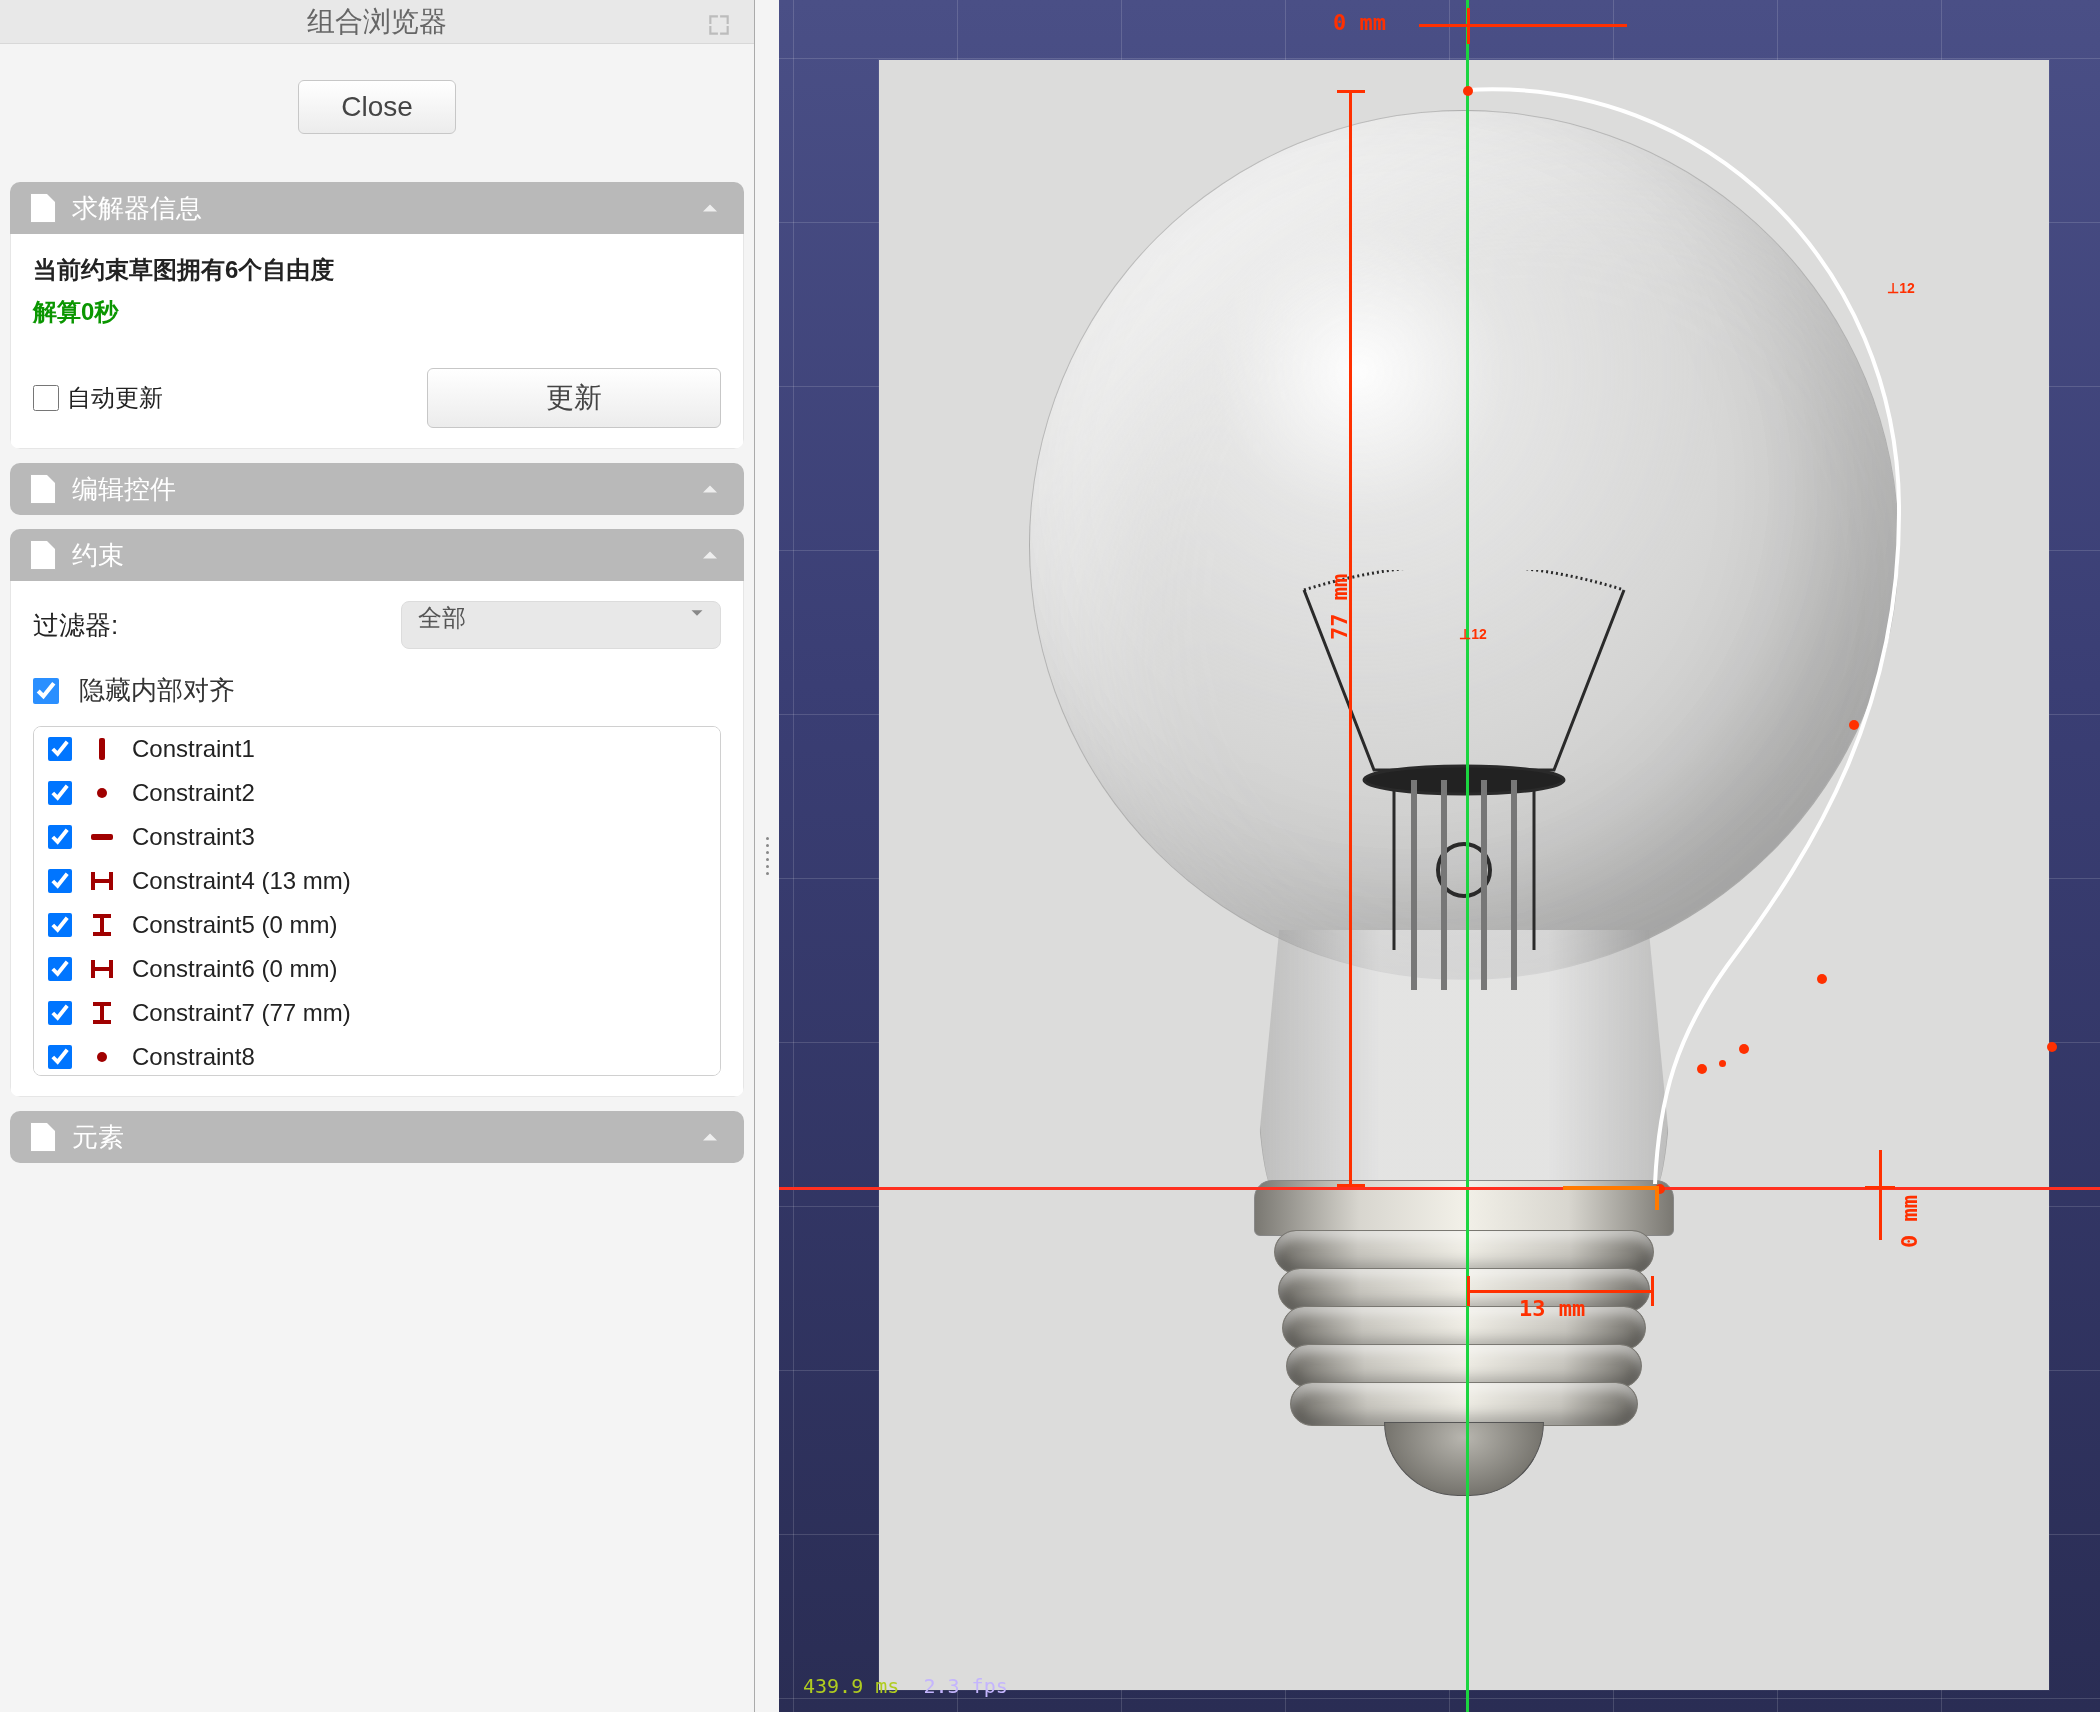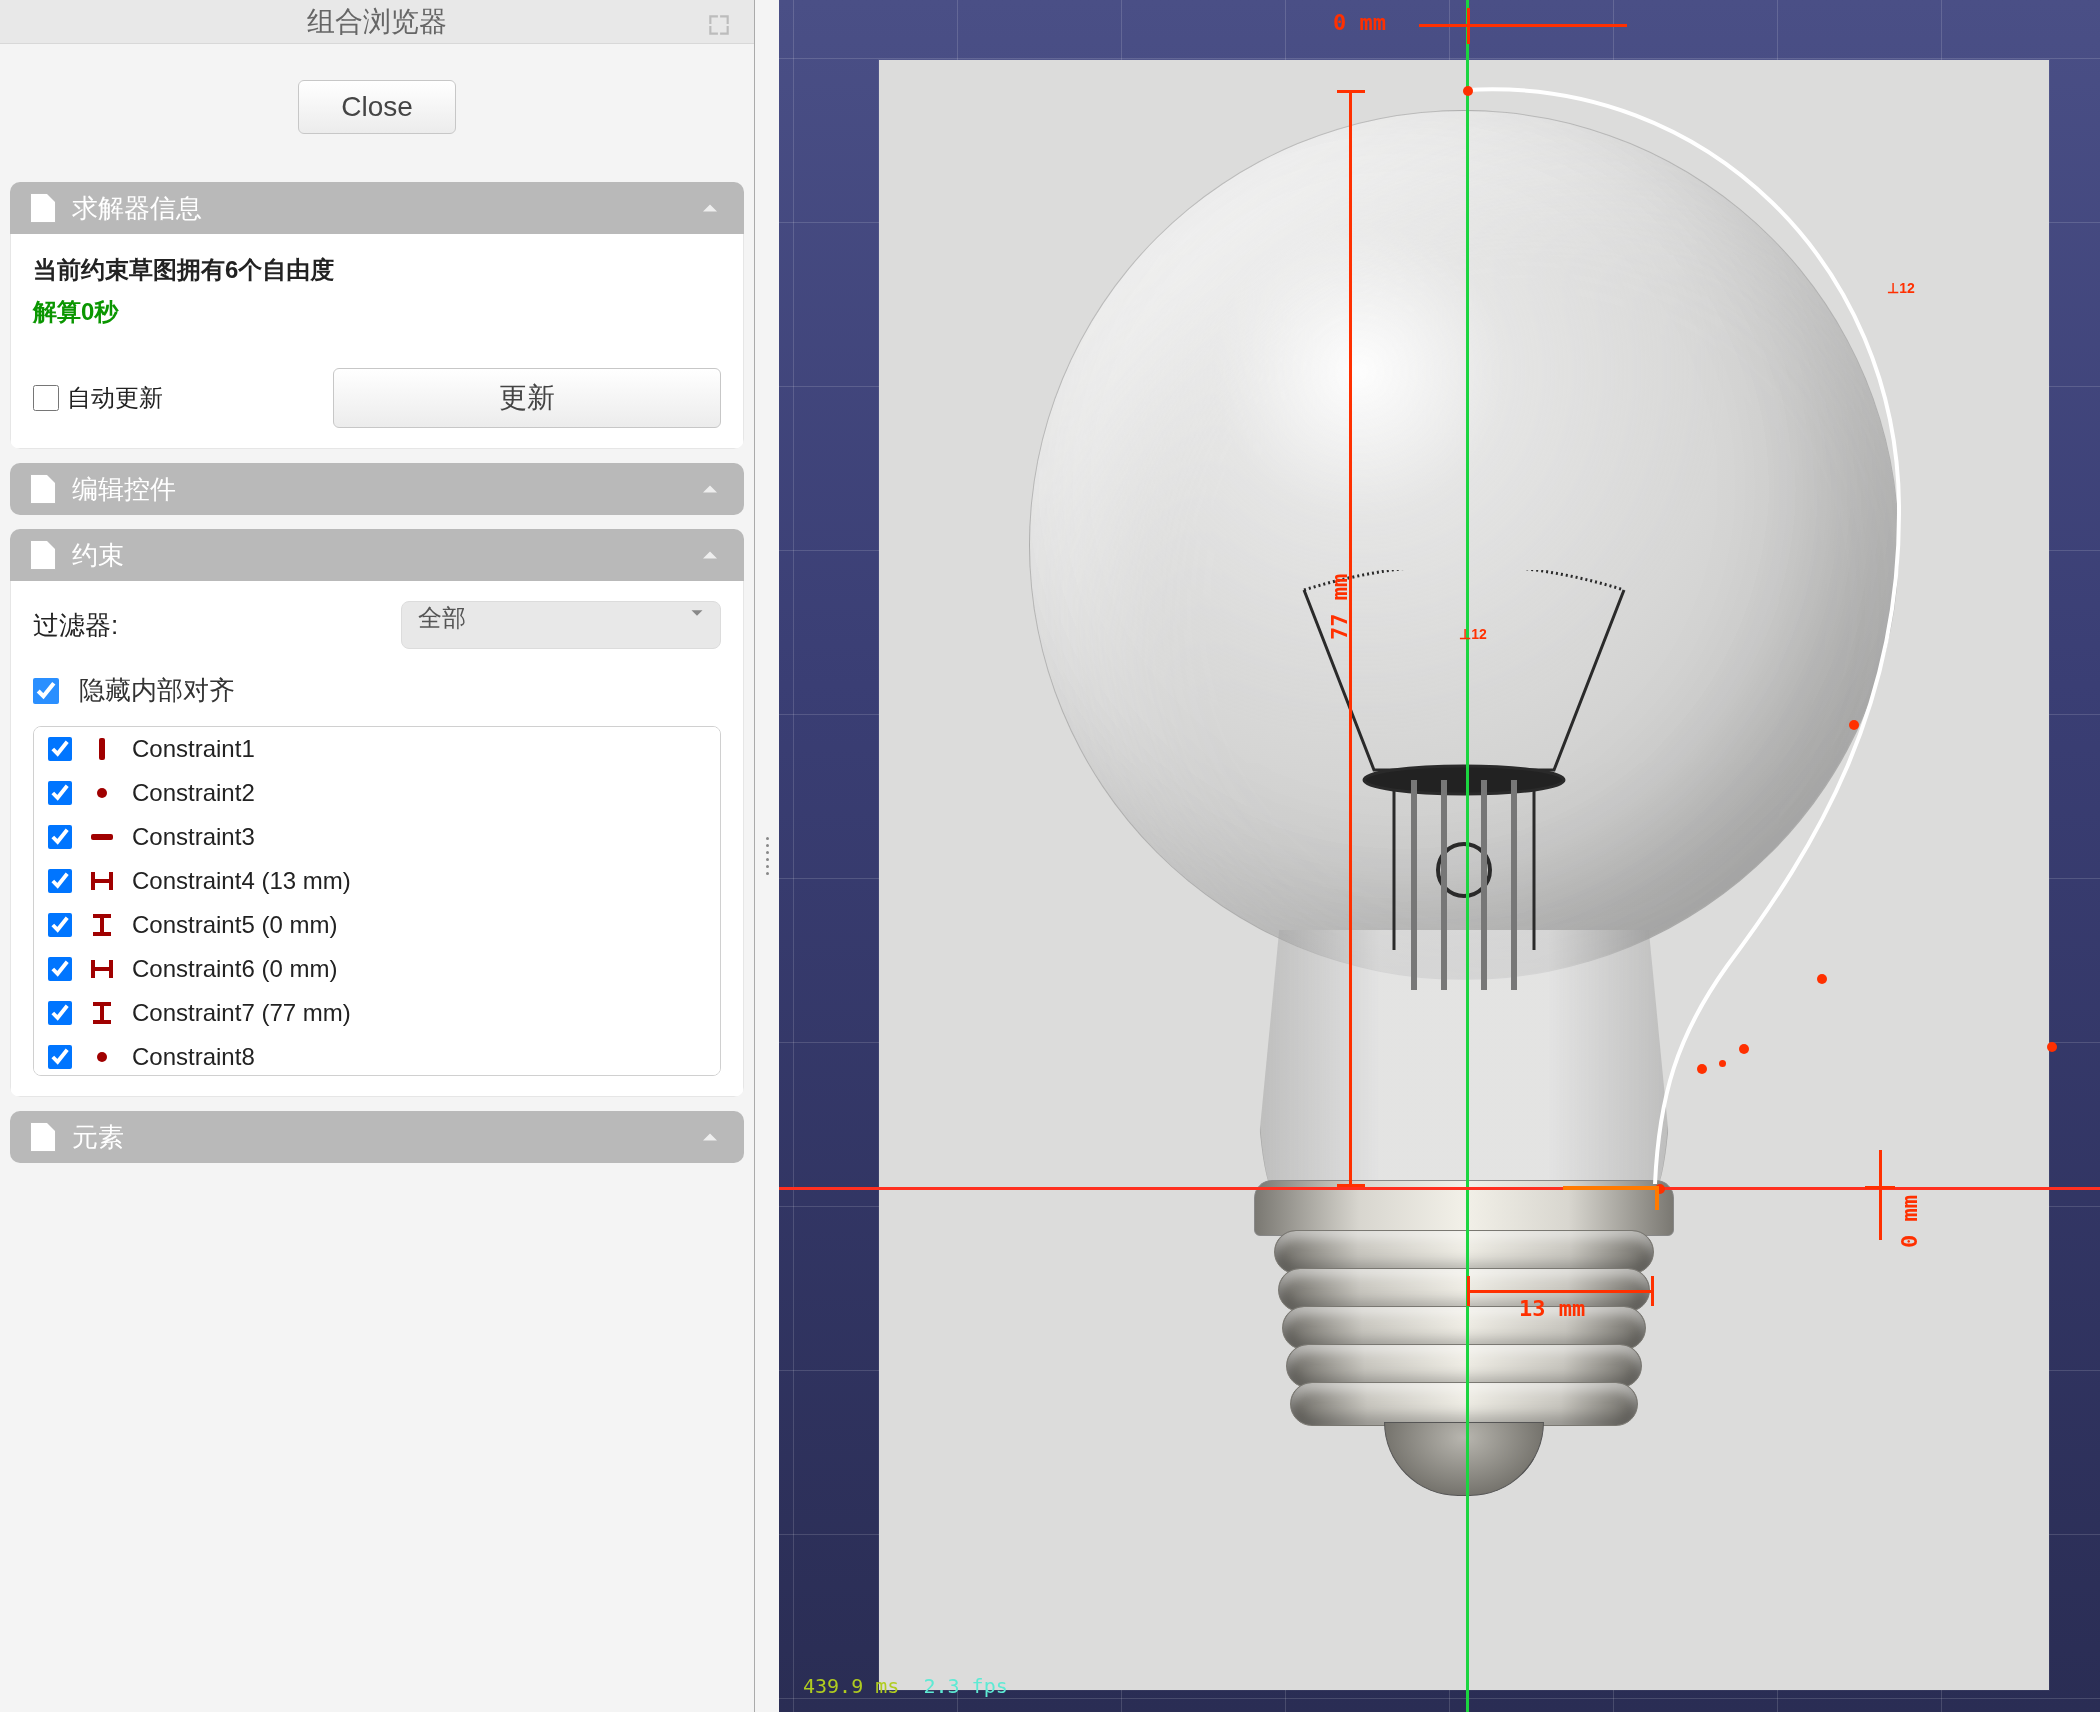--- a/index.html
+++ b/index.html
@@ -27,21 +27,21 @@
 .sec-header .doc-icon { width: 26px; height: 30px; margin-right: 16px; background: #fff; border: 1px solid #bbb; position: relative; }
 .sec-header .doc-icon::after { content:''; position:absolute; right:-1px; top:-1px; width:10px; height:10px; background:#b9b9b9; clip-path: polygon(0 0,100% 100%,100% 0);}
 .sec-header .chev { position: absolute; right: 20px; width: 28px; height: 28px; }
 .sec-header .chev svg { width:100%; height:100%; fill:#eee; }
 
 .sec-body { background: #fff; border: 1px solid #e6e6e6; border-top: none; padding: 20px 22px; font-size: 24px; color: #222; }
 .solver-line1 { font-weight: bold; margin-bottom: 10px; }
 .solver-line2 { color: #0a9600; font-weight: bold; margin-bottom: 40px; }
 .solver-row { display: flex; align-items: center; gap: 8px; }
 .chk { width: 26px; height: 26px; }
-.update-btn { margin-left: auto; width: 388px; }
+.update-btn { margin-left: auto; width: 294px; }
 
 .filter-row { display: flex; align-items: center; margin-bottom: 24px; }
 .filter-label { font-size: 26px; }
 .combo { margin-left: auto; width: 320px; height: 48px; background: #e8e8e8; border: 1px solid #dcdcdc; border-radius: 8px; display: flex; align-items: flex-start; padding: 0 16px; color: #555; font-size: 24px; position: relative; cursor: pointer; }
 .combo .chev2 { position: absolute; right: 12px; width: 22px; height: 22px; }
 .combo .chev2 svg { width:100%; height:100%; fill:#888; }
 
 .hide-row { display:flex; align-items:center; gap:20px; margin-bottom: 18px; color:#333; font-size:26px;}
 .hide-row input { width:26px; height:26px; accent-color:#2a8fff; }
 
@@ -97,21 +97,21 @@
 
 .spline { position:absolute; }
 .spline svg { overflow:visible; }
 
 .grid { position:absolute; inset:0; background-image:
   linear-gradient(rgba(255,255,255,.14) 1px, transparent 1px),
   linear-gradient(90deg, rgba(255,255,255,.14) 1px, transparent 1px);
   background-size: 164px 164px; background-position: 14px 58px; pointer-events:none;}
 
 .status-text { position:absolute; left: 24px; bottom: 14px; color:#b0cc20; font: 20px monospace; }
-.status-text .green2 { color:#5eead4; }
+.status-text .green2 { color:#c4b5fd; }
 
 
 .list-frame::-webkit-scrollbar { width: 20px; }
 .list-frame::-webkit-scrollbar-thumb { background:#c0c0c0; border-radius:10px; }
 .list-frame::-webkit-scrollbar-track { background:#f3f3f3; }
 
 </style>
 </head>
 <body>
 

